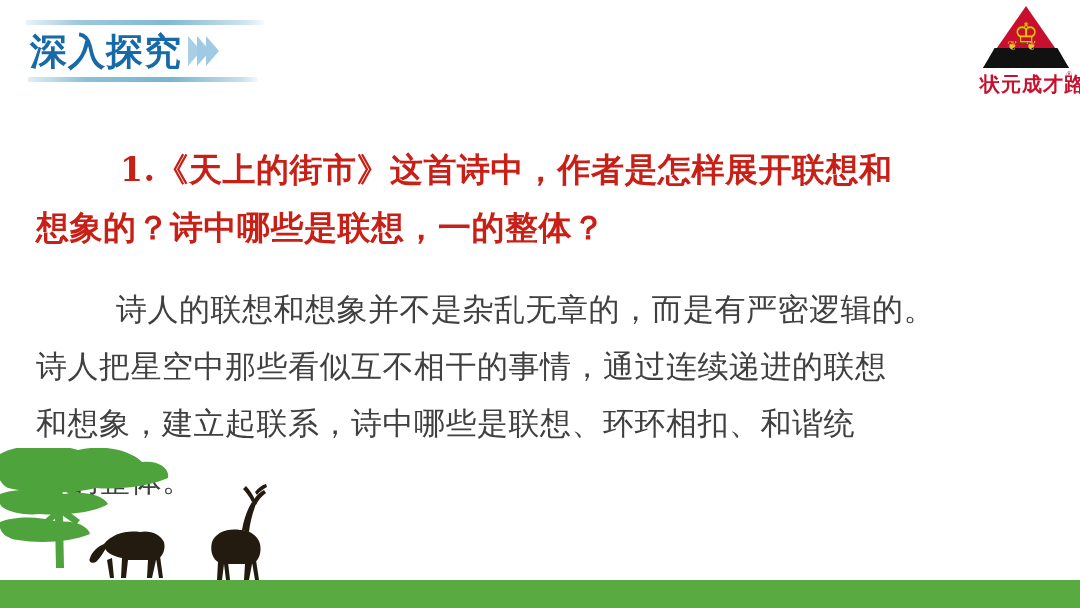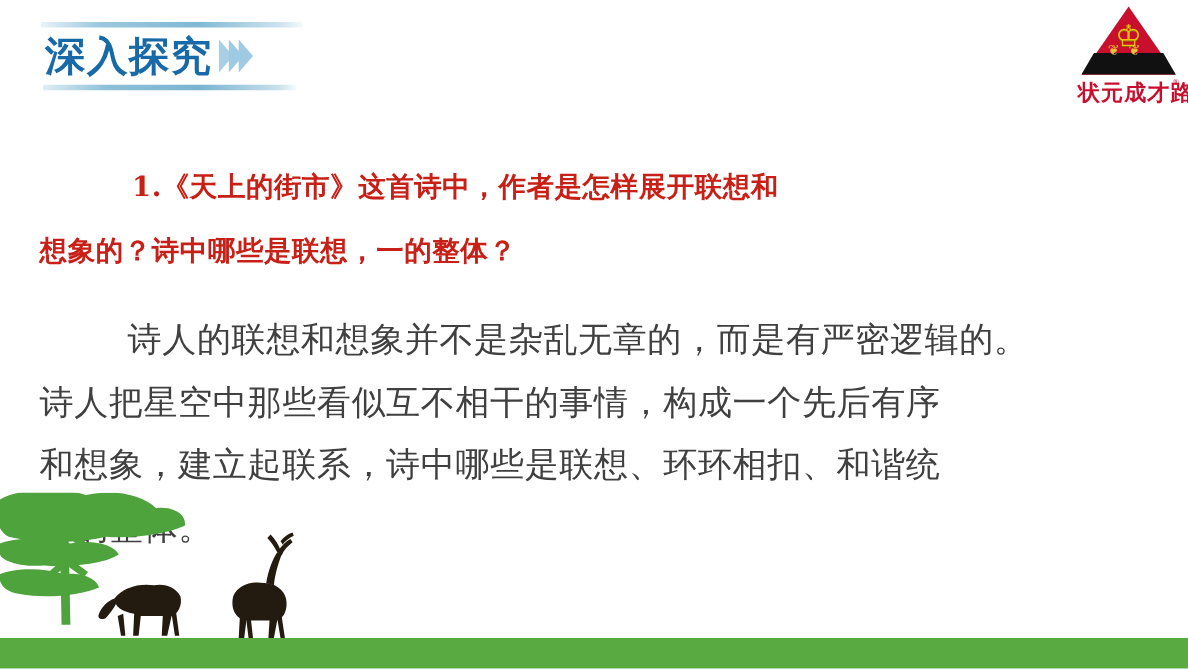--- a/index.html
+++ b/index.html
@@ -14,21 +14,21 @@
     position: relative;
     width: 1080px;
     height: 608px;
     background: #ffffff;
     overflow: hidden;
   }
 
   
   #title-block {
     position: absolute;
-    left: 37px;
+    left: 26px;
     top: 20px;
     width: 238px;
   }
   .rule {
     height: 5px;
     width: 100%;
     background: linear-gradient(to right, #e9f3f8 0%, #9dc8dd 22%, #7fb9d4 60%, #cfe4ef 92%, #f4fafd 100%);
     border-radius: 1px;
   }
   .rule.bottom {
@@ -141,21 +141,21 @@
     color: #c8102e;
   }
 
   
   #question {
     position: absolute;
     left: 36px;
     top: 141px;
     width: 1010px;
     color: #c81f16;
-    font-size: 25px;
+    font-size: 33px;
     font-weight: bold;
     line-height: 58px;
     letter-spacing: 0.5px;
     font-family: "DejaVu Serif", "Liberation Serif", serif;
   }
   #question .indent { padding-left: 84px; }
 
   #answer {
     position: absolute;
     left: 36px;
@@ -216,21 +216,21 @@
     <div id="logo-reg">®</div>
   </div>
 
   <div id="question">
     <div class="indent">1.《天上的街市》这首诗中，作者是怎样展开联想和</div>
     <div>想象的？诗中哪些是联想，一的整体？</div>
   </div>
 
   <div id="answer">
     <div class="indent">诗人的联想和想象并不是杂乱无章的，而是有严密逻辑的。</div>
-    <div>诗人把星空中那些看似互不相干的事情，构成一个先后有序</div>
+    <div>诗人把星空中那些看似互不相干的事情，通过连续递进的联想</div>
     <div>和想象，建立起联系，诗中哪些是联想、环环相扣、和谐统</div>
     <div>一的整体。</div>
   </div>
 
   <div id="scene">
     <svg width="330" height="132" viewBox="0 0 330 132" xmlns="http://www.w3.org/2000/svg">
 
       <g fill="#4ea33c">
         <path d="M0 6 C18 -4 52 -6 78 2 C104 -4 130 2 142 14 C158 12 170 20 168 30
                  C150 38 120 42 96 40 C72 46 34 46 8 40 C-4 34 -6 16 0 6 Z"></path>

